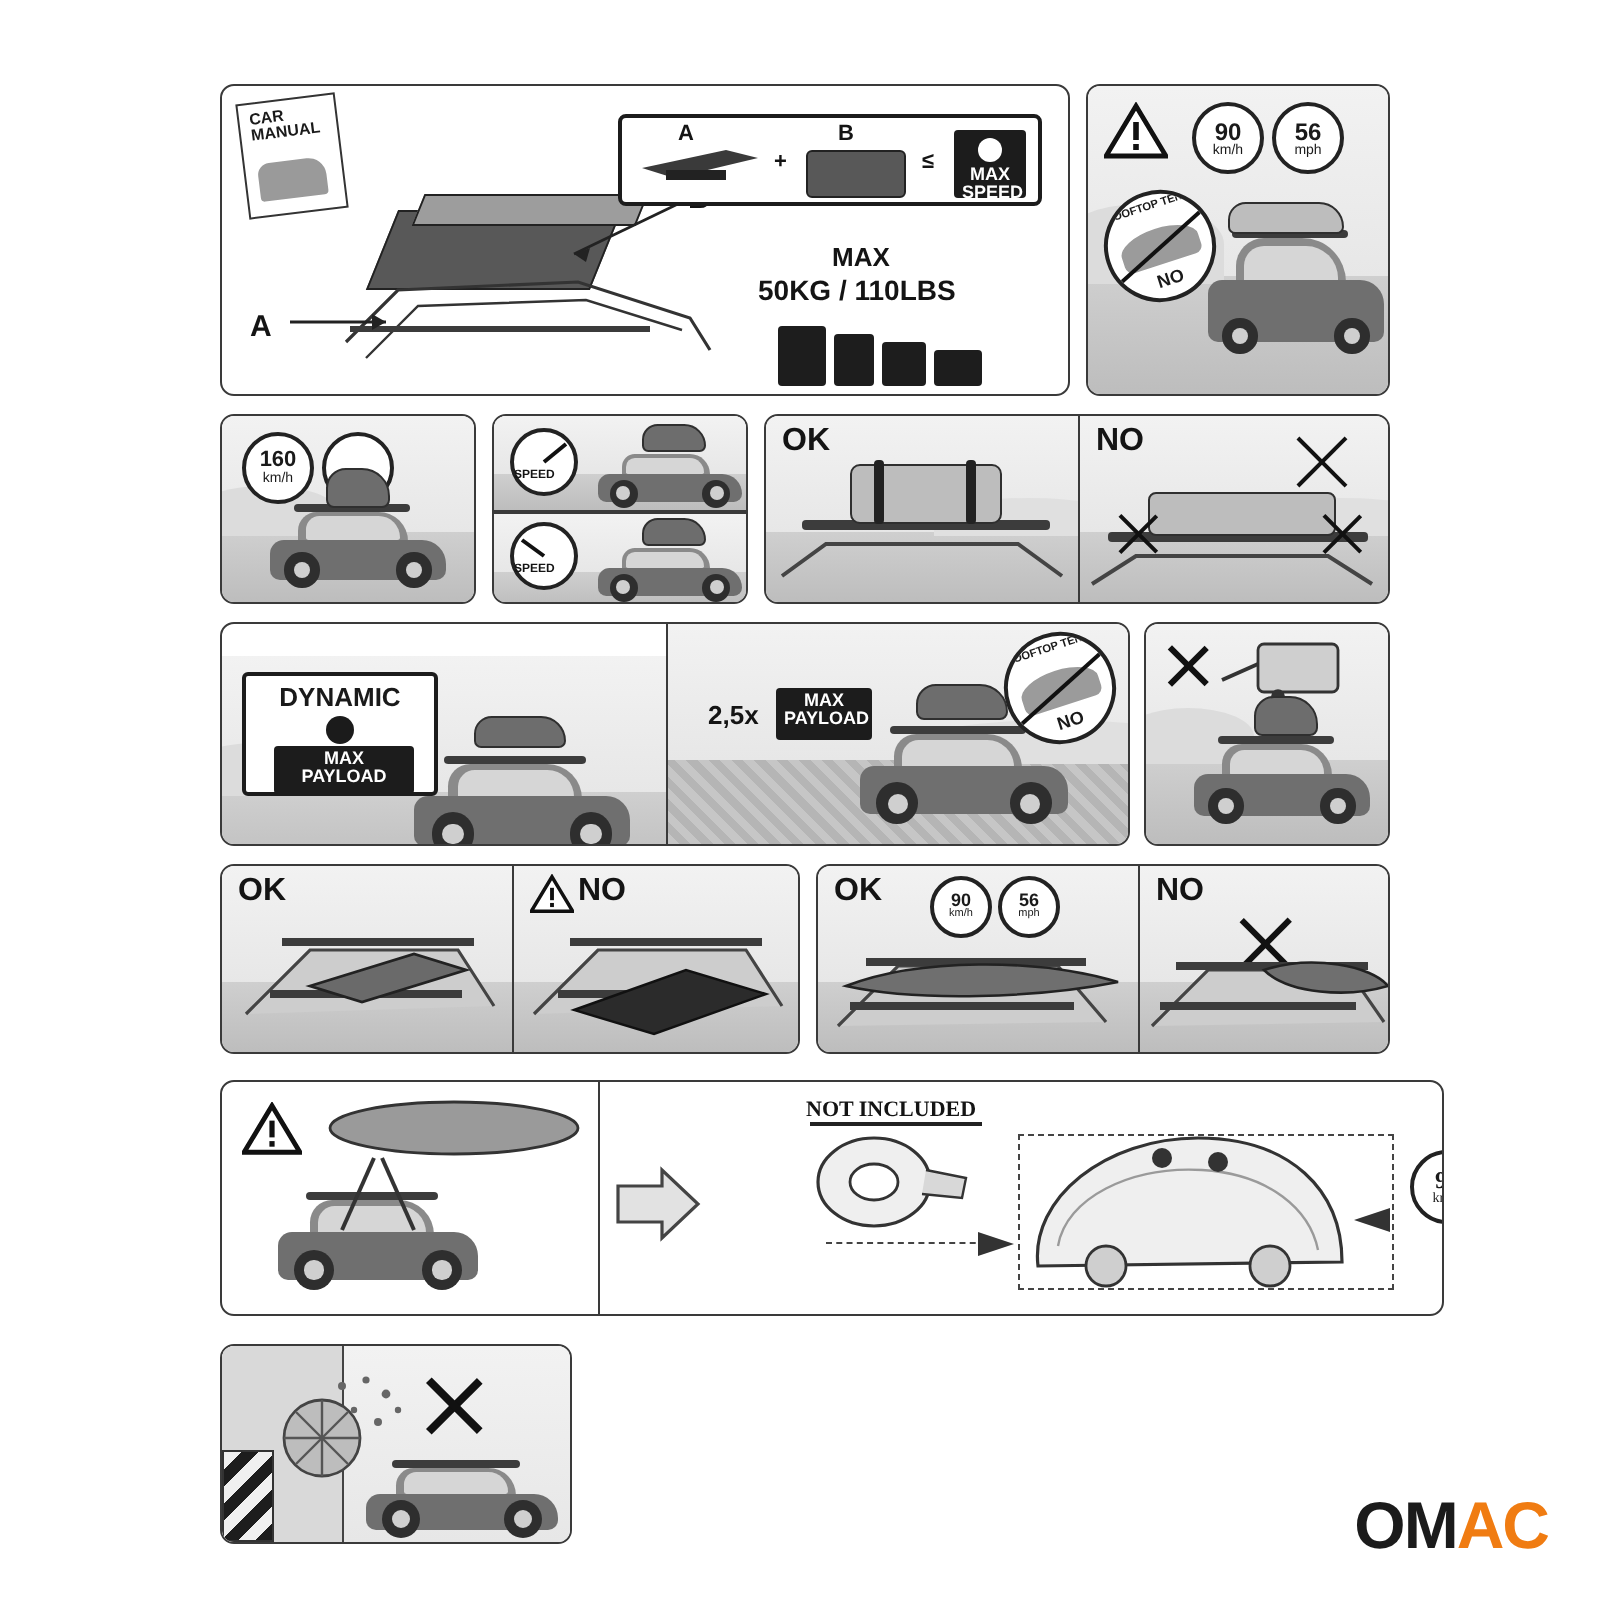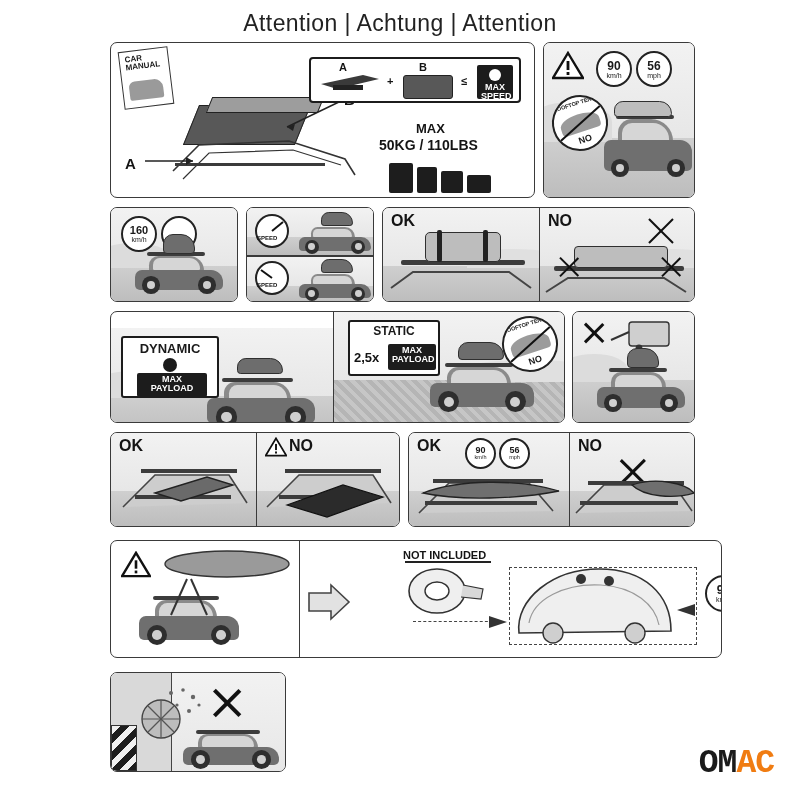--- a/index.html
+++ b/index.html
@@ -116,21 +116,21 @@
 
   
   .bar { position:absolute; background:#3c3c3c; border-radius:2px; }
   .dash { position:absolute; border:1.4px dashed #444; }
   .arrow svg { display:block; }
 
   
   .omac {
     position:absolute; right:26px; bottom:18px;
     font-size:33px; font-weight:bold; letter-spacing:-1px;
-    font-family:Liberation Mono, monospace;
+    font-family:Liberation Sans, sans-serif;
   }
   .omac .dark { color:#1b1b1b; }
   .omac .orange { color:#f07c12; }
 
   .manual {
     position:absolute; border:1.5px solid #333; background:#fff;
     transform:rotate(-7deg);
   }
   .manual .hd { position:absolute; top:4px; left:5px; font-size:8px; font-weight:bold; line-height:1.05;}
   .manual .pic { position:absolute; left:6px; bottom:7px; width:70%; height:34%; background:#9a9a9a; border-radius:6px 9px 2px 2px;}
@@ -150,21 +150,20 @@
   .tentstamp .mid { position:absolute; top:17px; left:6px; right:6px; height:18px;
       background:#9b9b9b; border-radius:50% 50% 4px 4px; }
   .tentstamp .no { position:absolute; bottom:3px; left:0; right:0; font-size:9px; }
   .tentstamp .slash { position:absolute; left:-6px; top:50%; width:120%; height:2px; background:#111; transform:rotate(-24deg); }
 </style>
 </head>
 <body>
 
 <div class="sheet">
 
-  <div class="title">Attention | Achtung | Attention</div>
 
   <div class="panel" style="left:110px; top:42px; width:425px; height:156px;">
 
     <div class="manual" style="left:10px; top:6px; width:48px; height:56px;">
       <div class="hd"><span>CAR</span><br>
         <span>MANUAL</span></div>
       <div class="pic"></div>
     </div>
 
     <div style="position:absolute; left:58px; top:50px; width:195px; height:100px;">
@@ -419,23 +418,20 @@
       </div>
       <div class="rbox" style="left:126px; top:30px; width:44px; height:14px;"></div>
     </div>
 
     <div style="position:absolute; left:223px; top:0; width:232px; height:100%; overflow:hidden;">
       <div class="scene">
           <div class="sky"></div>
           <div class="ground" style="background:repeating-linear-gradient(45deg,#c6c6c6 0 4px,#b5b5b5 4px 8px);"></div>
           <div class="hill2"></div>
         </div>
-      <div class="boxlabel" style="left:14px; top:8px; width:92px; height:56px; border-radius:3px;">
-        <div style="font-size:12px; margin-top:2px;">STATIC</div>
-      </div>
       <div class="lbl" style="left:20px; top:38px; font-size:13px;">2,5x</div>
       <div class="kbox" style="left:54px; top:32px; width:48px; height:26px; padding-top:2px;">
         <span>MAX</span><br>
         <span>PAYLOAD</span>
       </div>
       <div class="car" style="left:96px; top:44px; width:104px; height:56px;">
         <div class="cabin"></div>
           <div class="glass"></div>
           <div class="body"></div>
         <div class="rackbar"></div>
@@ -558,21 +554,21 @@
       <div class="bigx" style="left:46px; top:22px; width:34px; height:34px;"></div>
       <svg width="126" height="58" style="position:absolute; left:0; top:36px;">
         <path d="M6 44 L34 16 L104 16 L122 42" fill="#cdcdcd" stroke="#444" stroke-width="1.6"></path>
         <rect x="18" y="12" width="96" height="4" fill="#3c3c3c"></rect>
         <rect x="10" y="32" width="98" height="4" fill="#3c3c3c"></rect>
         <path d="M62 16 C86 8, 116 14, 124 24 C104 30, 74 28, 62 16 Z" fill="#6f6f6f" stroke="#222" stroke-width="1.3"></path>
       </svg>
     </div>
   </div>
 
-  <div class="panel" style="left:110px; top:540px; width:612px; height:118px;">
+  <div class="panel" style="left:110px; top:540px; width:612px; height:118px;font-family:Liberation Serif, serif;">
     <div class="vline" style="left:188px;"></div>
 
     <div style="position:absolute; left:0; top:0; width:188px; height:100%; overflow:hidden;">
       <div class="tri" style="left:10px; top:10px;">
         <svg width="30" height="27" viewBox="0 0 32 29">
           <polygon points="16,2 31,27 1,27" fill="#fff" stroke="#111" stroke-width="2.6"></polygon>
           <rect x="14.6" y="10" width="2.8" height="9" fill="#111"></rect>
           <rect x="14.6" y="21" width="2.8" height="3" fill="#111"></rect>
         </svg>
       </div>

